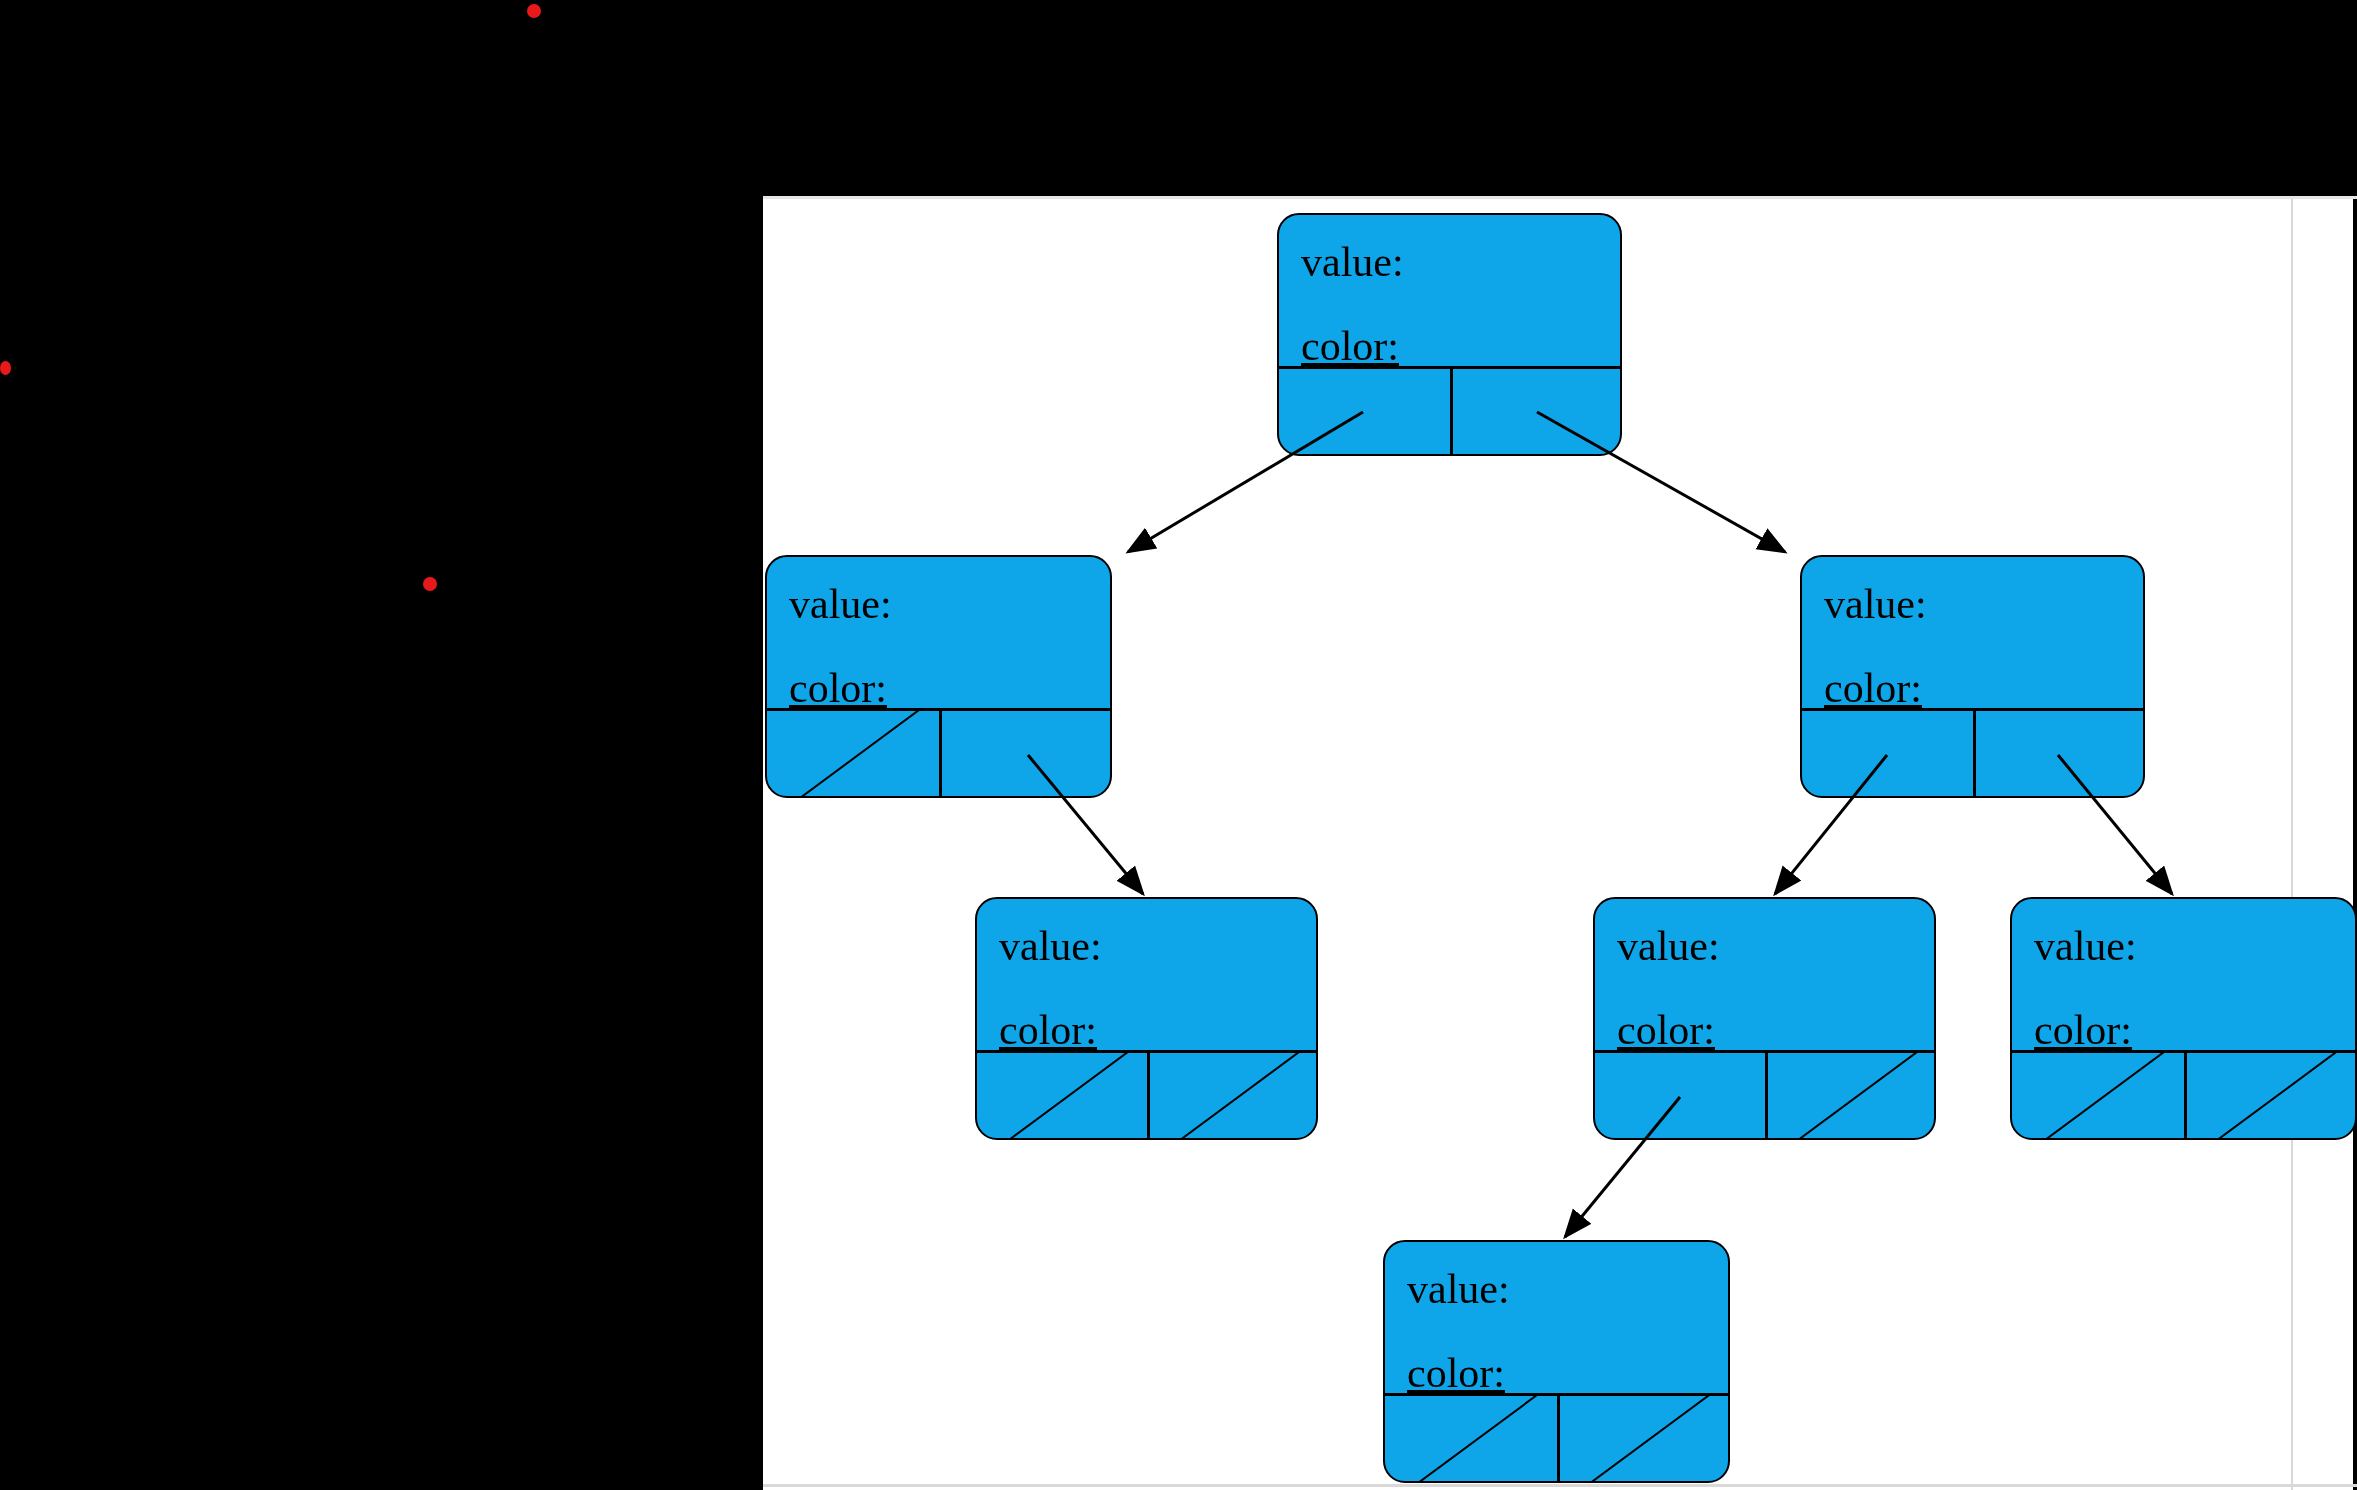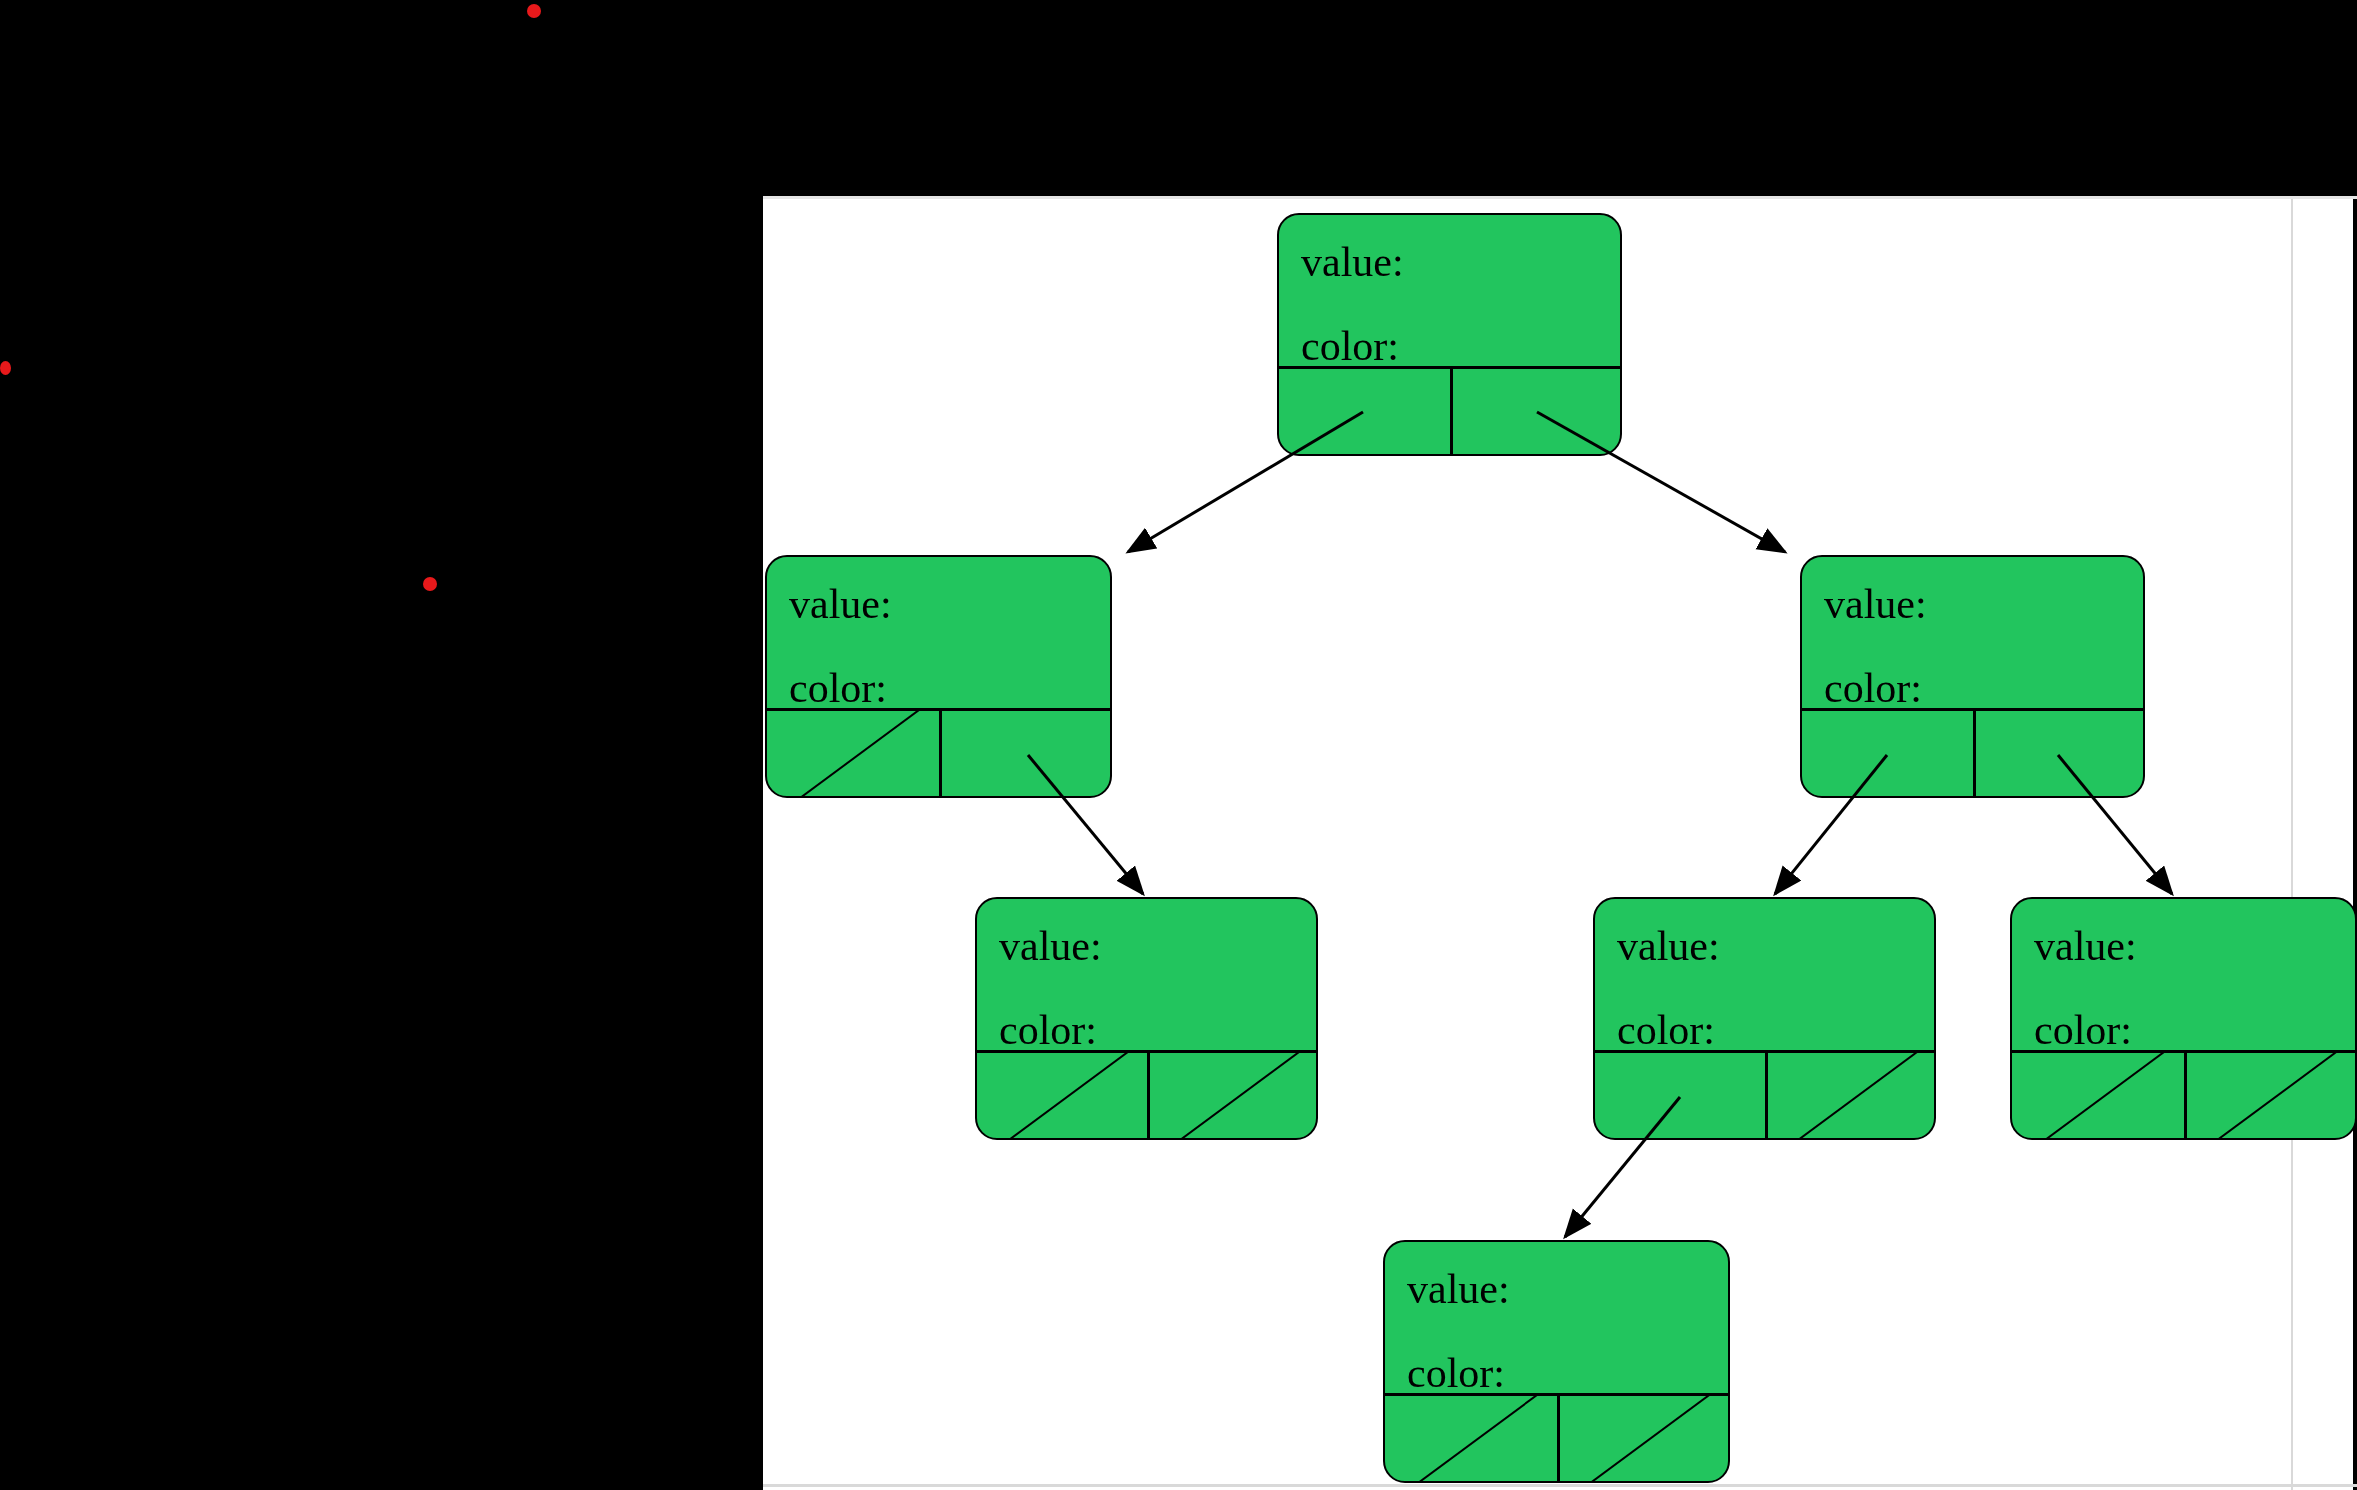--- a/index.html
+++ b/index.html
@@ -67,21 +67,21 @@
     top: 0;
     width: 2357px;
     height: 1490px;
     pointer-events: none;
   }
 
   
   .tree-node {
     position: absolute;
     box-sizing: border-box;
-    background: #22c55e;
+    background: #0ea5e9;
     border: 2px solid #000000;
     border-radius: 22px;
     overflow: hidden;
   }
 
   .node-body {
     position: relative;
     box-sizing: border-box;
     padding: 26px 0 0 22px;
     height: calc(100% - 88px);
@@ -89,20 +89,21 @@
 
   .field-line {
     font-size: 42px;
     line-height: 1.0;
     color: #000000;
     white-space: nowrap;
   }
 
   .field-line + .field-line {
     margin-top: 42px;
+    text-decoration: underline;
   }
 
   .node-ptrs {
     position: absolute;
     left: 0;
     bottom: 0;
     width: 100%;
     height: 88px;
     display: flex;
     border-top: 3px solid #000000;

